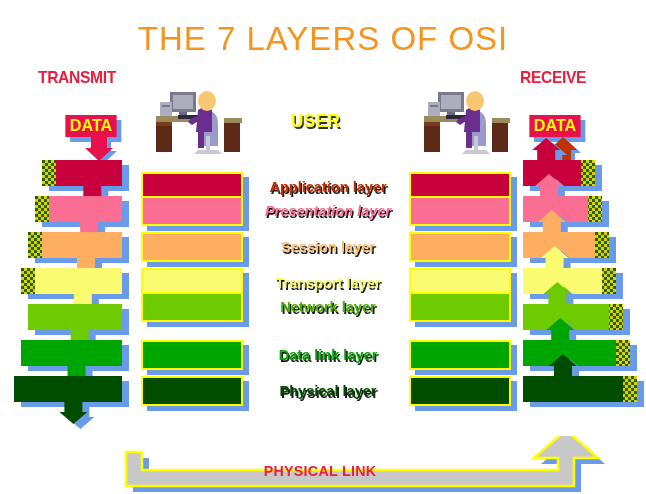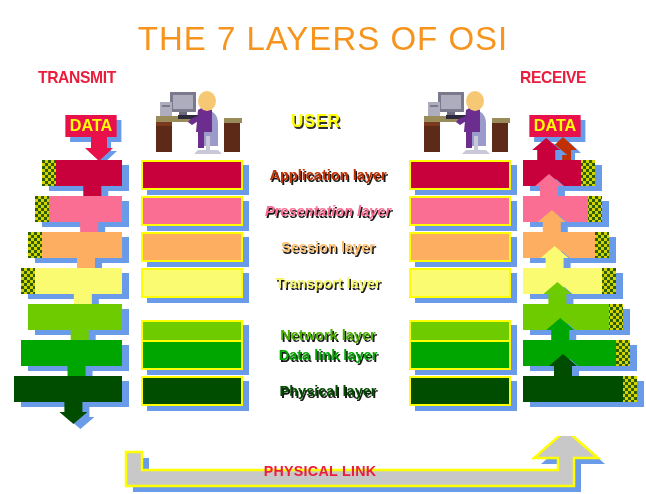--- a/index.html
+++ b/index.html
@@ -279,41 +279,41 @@
                 L59.400000000000006 48 L45.400000000000006 36
                 H50.400000000000006 V26 H0 Z" fill="#6A9BE8" transform="translate(7,5)"></path>
           <path d="M0 0 H108 V26 H68.4 V36 H73.4
                 L59.400000000000006 48 L45.400000000000006 36
                 H50.400000000000006 V26 H0 Z" fill="#004D00"></path>
         </svg>
       </div>
     </div>
 
   <div id="layer-stack">
-      <div class="layer-row" style="top: 160px;">
+      <div class="layer-row" style="top: 172px;">
         <div class="bar left-bar" style="background: rgb(200, 0, 60);"></div>
         <div class="bar right-bar" style="background: rgb(200, 0, 60);"></div>
         <div class="layer-name" style="color: rgb(192, 48, 0);">Application layer</div>
       </div>
       <div class="layer-row" style="top: 196px; font-style: italic;">
         <div class="bar left-bar" style="background: rgb(251, 110, 147);"></div>
         <div class="bar right-bar" style="background: rgb(251, 110, 147);"></div>
         <div class="layer-name" style="color: rgb(251, 110, 147);">Presentation layer</div>
       </div>
       <div class="layer-row" style="top: 232px;">
         <div class="bar left-bar" style="background: rgb(253, 174, 97);"></div>
         <div class="bar right-bar" style="background: rgb(253, 174, 97);"></div>
         <div class="layer-name" style="color: rgb(253, 190, 110);">Session layer</div>
       </div>
       <div class="layer-row" style="top: 268px;">
         <div class="bar left-bar" style="background: rgb(251, 251, 114);"></div>
         <div class="bar right-bar" style="background: rgb(251, 251, 114);"></div>
         <div class="layer-name" style="color: rgb(245, 245, 106);">Transport layer</div>
       </div>
-      <div class="layer-row" style="top: 320px;">
+      <div class="layer-row" style="top: 292px;">
         <div class="bar left-bar" style="background: rgb(110, 203, 0);"></div>
         <div class="bar right-bar" style="background: rgb(110, 203, 0);"></div>
         <div class="layer-name" style="color: rgb(76, 175, 0);">Network layer</div>
       </div>
       <div class="layer-row" style="top: 340px;">
         <div class="bar left-bar" style="background: rgb(0, 166, 0);"></div>
         <div class="bar right-bar" style="background: rgb(0, 166, 0);"></div>
         <div class="layer-name" style="color: rgb(0, 166, 0);">Data link layer</div>
       </div>
       <div class="layer-row" style="top: 376px;">

